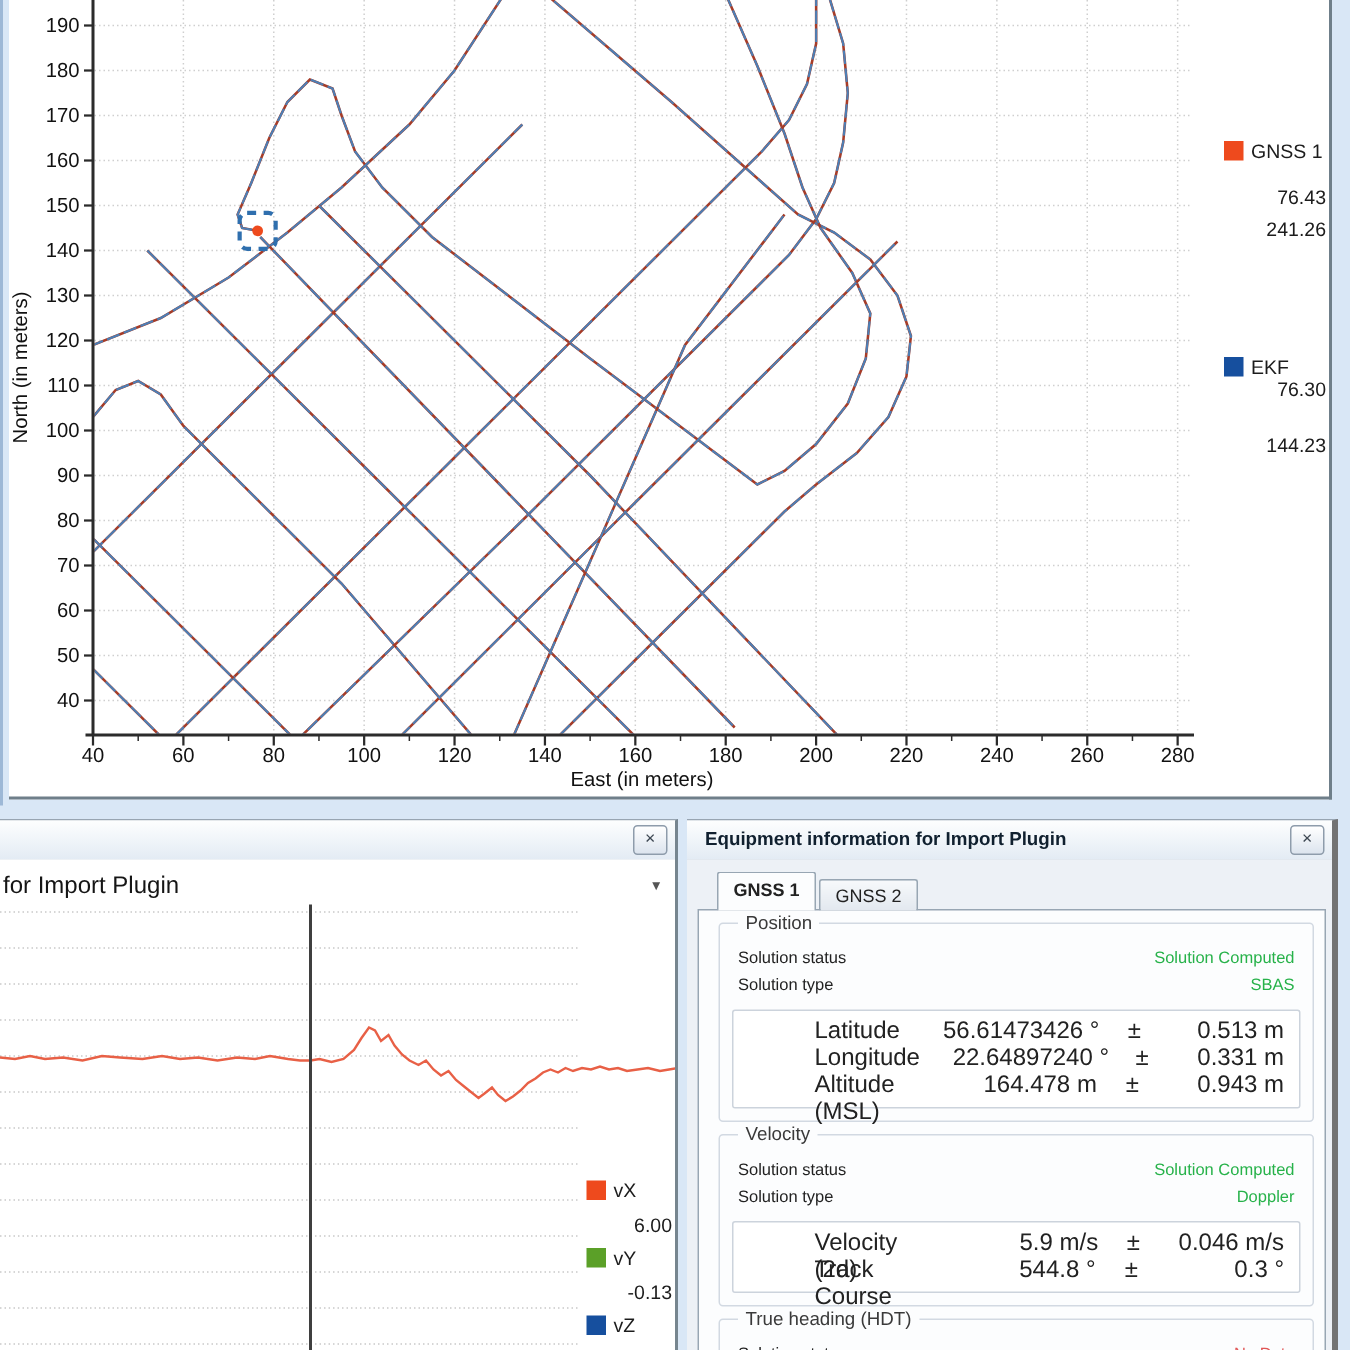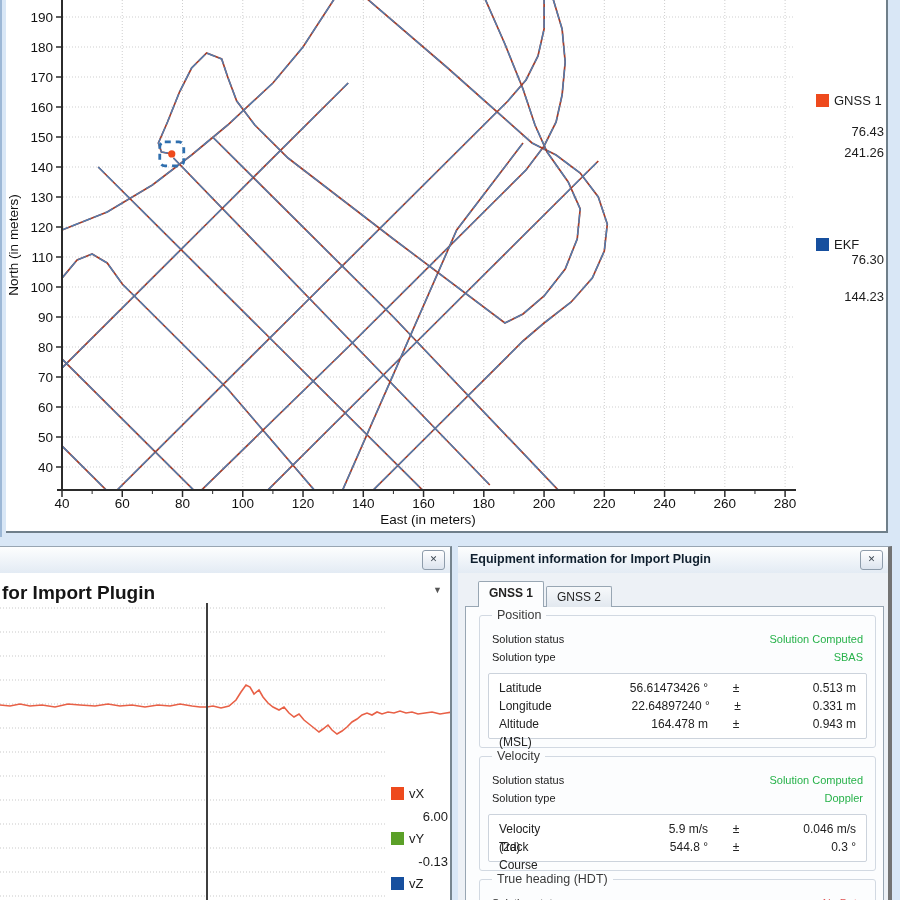--- a/index.html
+++ b/index.html
@@ -16,21 +16,21 @@
   .dock-header{position:absolute;left:0;top:0;right:0;height:26px;
      background:linear-gradient(#fdfefe,#e3ebf4);border-bottom:1px solid #c3cfdc;}
   .dock-title{position:absolute;left:12px;top:5px;font-size:12.5px;font-weight:bold;color:#10202f;}
   .close-btn{position:absolute;right:5px;top:3px;width:21px;height:18px;border:1px solid #8e9cab;
      border-radius:3px;background:linear-gradient(#ffffff,#dce4ee);text-align:center;
      font-size:9px;line-height:17px;color:#3d4752;cursor:default;}
 
   #vel-panel{position:absolute;left:0;top:546px;width:450px;height:354px;background:#fff;
      border-top:1px solid #98a5b2;border-right:2px solid #76858f;}
   #vel-chart-area{position:absolute;left:0;top:26px;right:0;bottom:0;background:#fff;}
-  #vel-title{position:absolute;left:2px;top:9px;font-size:19px;font-weight:bold;color:#151515;}
+  #vel-title{position:absolute;left:2px;top:9px;font-size:16px;font-weight:normal;color:#151515;}
   #vel-dropdown{position:absolute;right:8px;top:12px;font-size:9px;color:#555;}
   #vel-svg{position:absolute;left:0;top:0;}
 
   #eq-panel{position:absolute;left:458px;top:546px;width:430px;height:354px;background:#edf1f6;
      border-top:1px solid #98a5b2;border-right:4px solid #737373;}
   #eq-body{position:absolute;left:0;top:26px;right:0;bottom:0;background:#edf1f6;}
   #eq-tabs{position:absolute;left:20px;top:9px;height:25px;z-index:3;display:flex;align-items:flex-end;}
   .tab{border:1px solid #98a6b3;border-bottom:none;border-radius:2px 2px 0 0;font-size:12px;color:#222;
      padding:3px 10px 4px 10px;margin-right:2px;background:linear-gradient(#f7f9fb,#e2e8ef);height:13px;}
   .tab.active{background:#fcfdfe;height:17px;padding-top:4px;font-weight:bold;position:relative;z-index:4;}
@@ -39,21 +39,21 @@
   .group{position:relative;margin:8px 7px 0 13px;border:1px solid #d2d9e2;border-radius:3px;
      padding:14px 6px 8px 6px;}
   .group-label{position:absolute;top:-8px;left:12px;background:#fcfdfe;padding:0 5px;
      font-size:12.5px;color:#3a3a3a;}
   .srow{display:flex;padding:0 6px 0 6px;height:18px;line-height:18px;font-size:11px;color:#222;}
   .slabel{flex:1;}
   .sval{text-align:right;}
   .sval.green{color:#27b24a;}
   .sval.red{color:#e05555;}
   .vbox{margin:7px 2px 0 2px;border:1px solid #ccd3dc;border-radius:2px;background:#fff;padding:5px 10px;}
-  .vrow{display:flex;height:18px;line-height:18px;font-size:12px;color:#222;}
+  .vrow{display:flex;height:18px;line-height:18px;font-size:16px;color:#222;margin-left:44px;}
   .vlabel{flex:1;}
   .vval{width:160px;text-align:right;}
   .vpm{width:56px;text-align:center;}
   .verr{width:92px;text-align:right;}
 </style>
 </head>
 <body>
 
 <div id="root">
 

